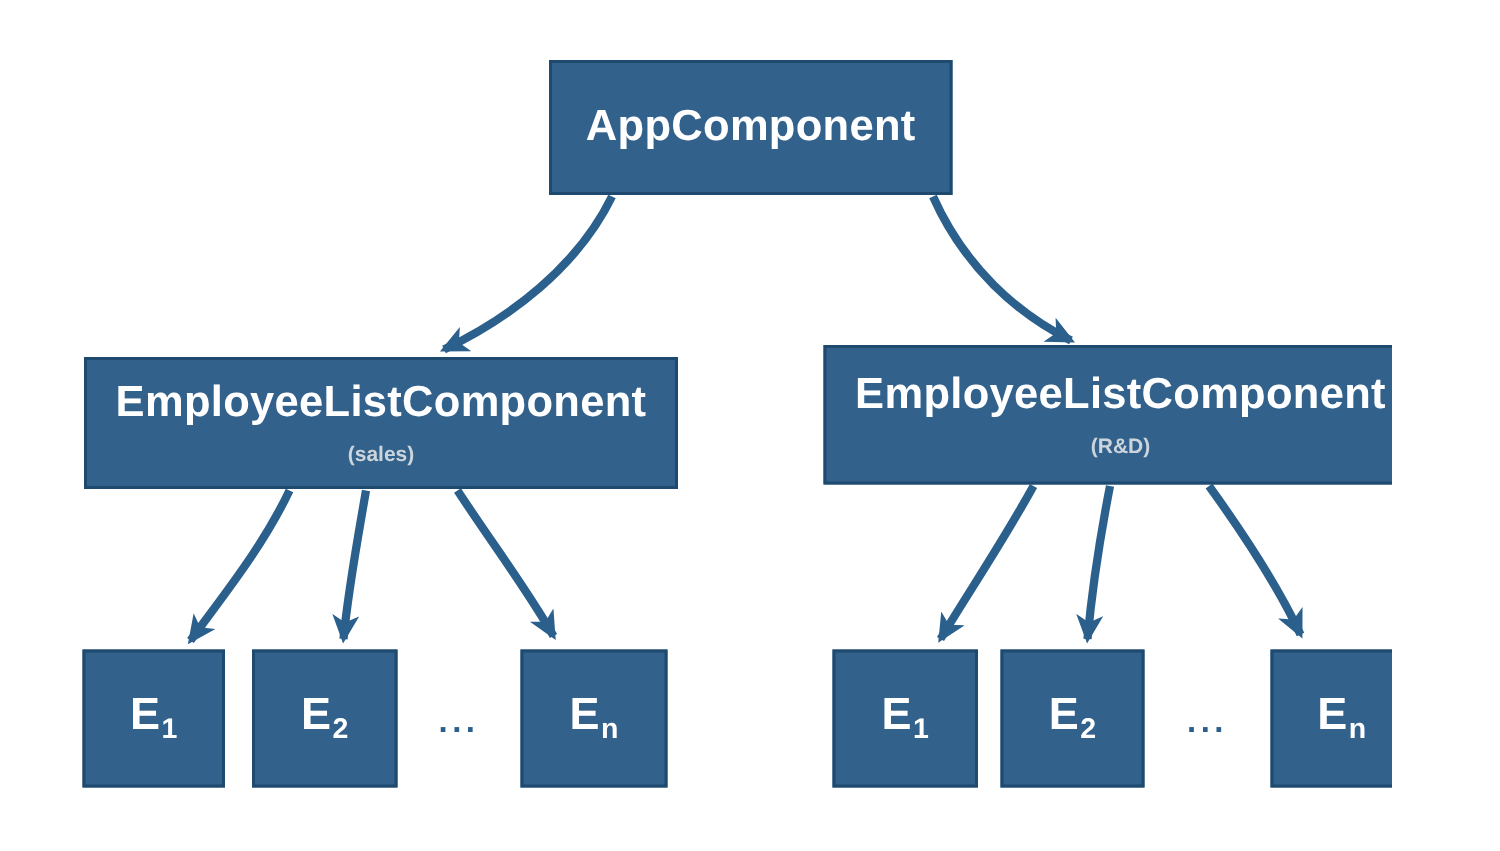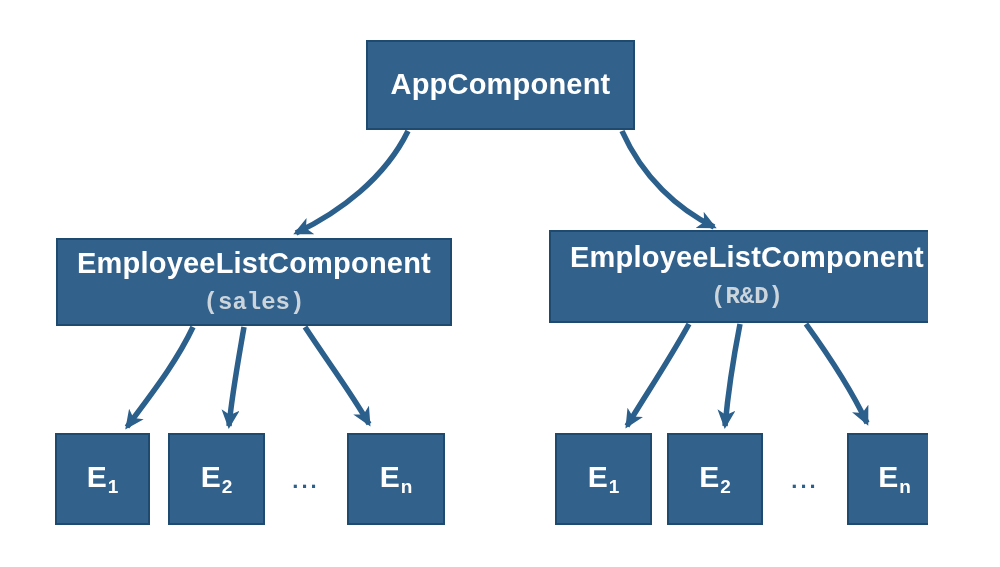--- a/index.html
+++ b/index.html
@@ -44,25 +44,24 @@
     justify-content: center;
     text-align: center;
     line-height: 1.1;
   }
   .node .title {
     font-size: 29px;
     font-weight: bold;
     letter-spacing: 0.2px;
   }
   .node .subtitle {
-    font-size: 24px;
+    font-size: 14px;
     font-weight: bold;
     color: var(--sublabel-text, #ccd5dc);
     margin-top: 10px;
-    font-family: Liberation Mono, monospace;
   }
   .leaf .base {
     font-size: 30px;
     font-weight: bold;
   }
   .leaf .sub {
     font-size: 19px;
     font-weight: bold;
     vertical-align: -6px;
     margin-left: 1px;

